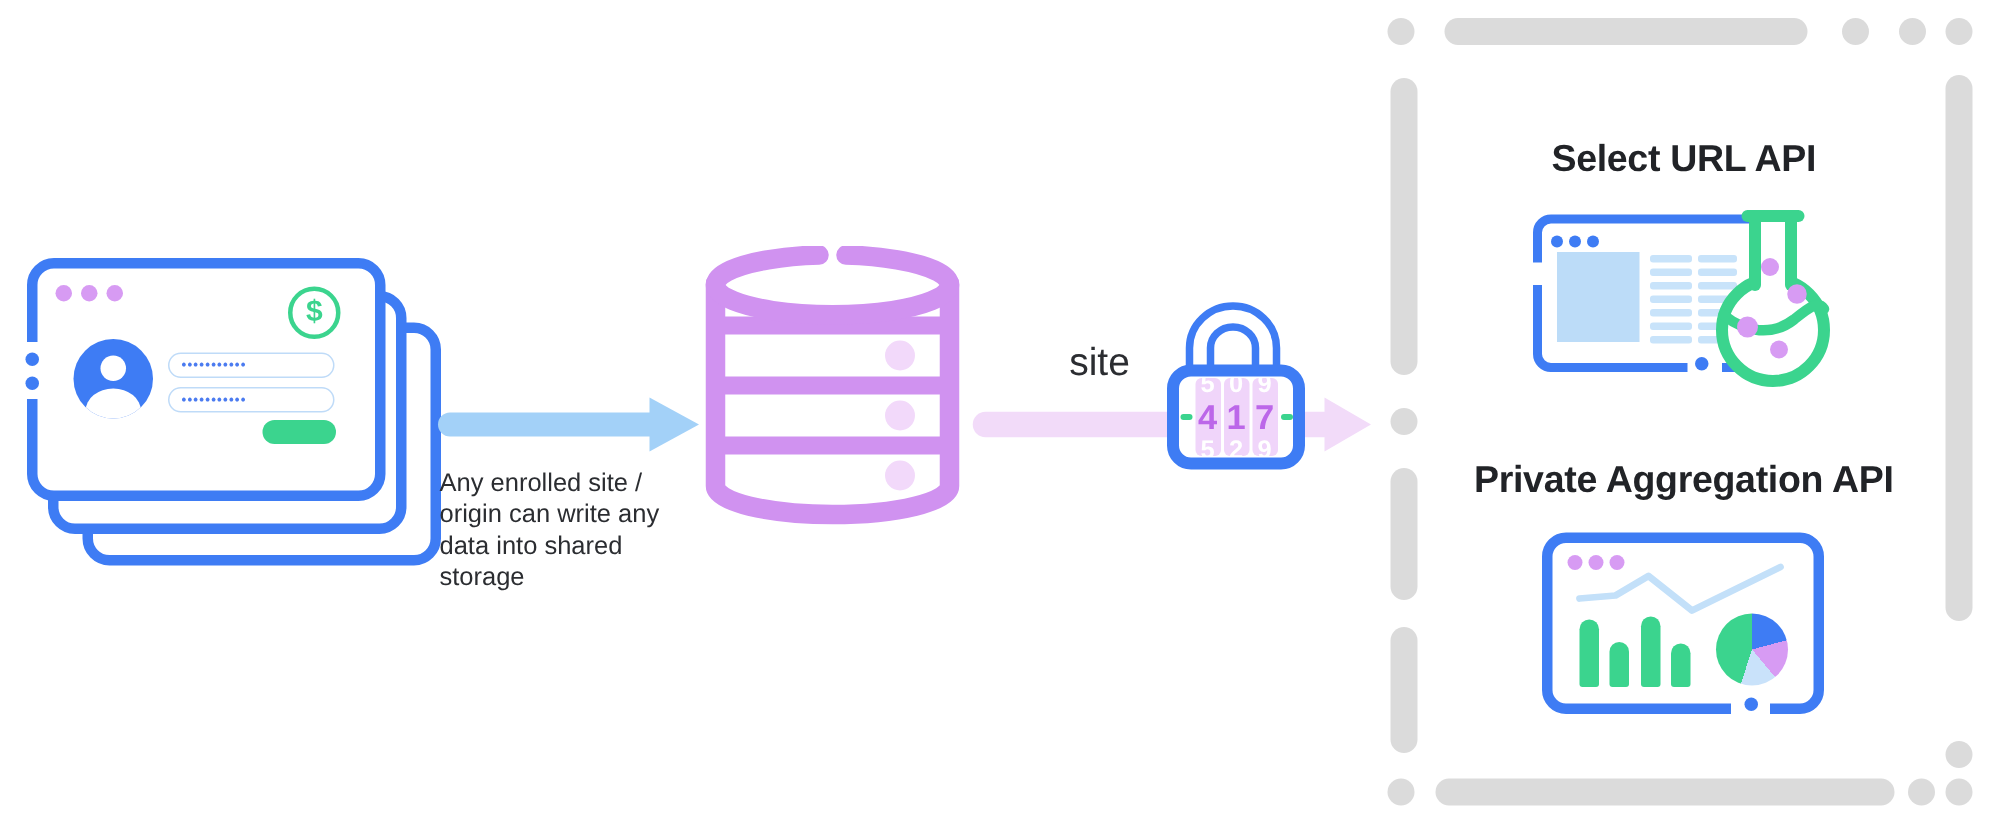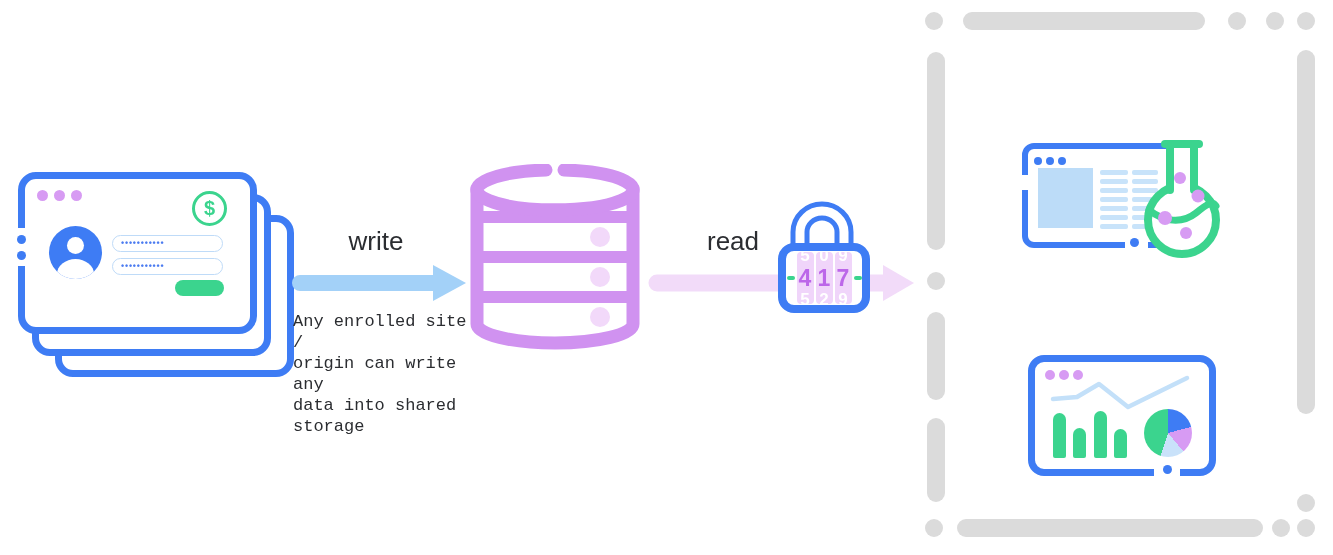--- a/index.html
+++ b/index.html
@@ -35,21 +35,21 @@
   .avatar .body{position:absolute;left:8px;top:33px;width:37px;height:30px;border-radius:50%;background:#fff;}
   .pw-field{position:absolute;left:87px;width:111px;height:17px;box-sizing:border-box;background:#fff;
         border:1.5px solid #BFDBF8;border-radius:9px;font-size:9px;letter-spacing:0.8px;
         color:#4B7BF0;line-height:14px;padding-left:8px;overflow:hidden;font-weight:bold;}
   .login-btn{position:absolute;left:150px;top:101px;width:49px;height:16px;border-radius:8px;background:var(--green);}
   .border-patch{position:absolute;background:#fff;}
   .break-dot{position:absolute;border-radius:50%;background:var(--blue);}
 
   
   .flow-label{position:absolute;width:100px;text-align:center;font-size:26px;color:var(--text);}
-  .note{position:absolute;font-size:17px;line-height:21px;color:var(--text);white-space:pre-line;font-family:Liberation Mono, monospace;}
+  .note{position:absolute;font-size:17px;line-height:21px;color:var(--text);white-space:pre-line;}
   .big-title{position:absolute;text-align:center;font-weight:bold;font-size:25px;color:#212327;letter-spacing:-0.2px;}
 
   
   .lock-body{position:absolute;left:778px;top:243px;width:92px;height:70px;box-sizing:border-box;
         background:#fff;border:8px solid var(--blue);border-radius:16px;
         display:flex;align-items:center;justify-content:center;gap:2px;z-index:3;}
   .dial-col{width:17px;height:52px;background:var(--dial-bg);border-radius:4px;overflow:hidden;
         display:flex;flex-direction:column;align-items:center;justify-content:center;flex:0 0 auto;}
   .dial-col .dt,.dial-col .db{font-weight:bold;font-size:17px;line-height:20px;color:#fff;flex:0 0 auto;}
   .dial-col .dm{font-weight:bold;font-size:23px;line-height:24px;color:var(--dial-purple);flex:0 0 auto;}
@@ -95,42 +95,41 @@
       </div>
       <div class="pw-field" style="top:56px;">•••••••••••</div>
       <div class="pw-field" style="top:79px;">•••••••••••</div>
       <div class="login-btn"></div>
       <div class="border-patch" style="left:-7px;top:49px;width:8px;height:38px;"></div>
       <div class="break-dot" style="left:-8px;top:55.5px;width:9px;height:9px;"></div>
       <div class="break-dot" style="left:-8px;top:71.5px;width:9px;height:9px;"></div>
     </div>
   </div>
 
-  <div class="flow-label" style="left:326px;top:226px;">write</div>
   <svg class="abs" style="left:290px;top:263px;" width="180" height="40" viewBox="0 0 180 40">
     <path d="M 10,20 H 145" stroke="#A3D1F8" stroke-width="16" stroke-linecap="round" fill="none"></path>
     <polygon points="143,2 176,20 143,38" fill="#A3D1F8"></polygon>
   </svg>
   <div class="note" style="left:293px;top:311px;width:190px;">Any enrolled site /
 origin can write any
 data into shared
 storage</div>
 
   <svg class="abs" style="left:470px;top:164px;" width="170" height="188" viewBox="0 0 170 188">
     <path d="M 7,25 V 160 A 78,19 0 0 0 163,160 V 25" fill="#fff" stroke="#D092F0" stroke-width="13" stroke-linecap="round"></path>
     <path d="M 10,53 H 160" stroke="#D092F0" stroke-width="12" fill="none"></path>
     <path d="M 10,93 H 160" stroke="#D092F0" stroke-width="12" fill="none"></path>
     <path d="M 10,133 H 160" stroke="#D092F0" stroke-width="12" fill="none"></path>
     <circle cx="130" cy="73" r="10" fill="#F2D9FA"></circle>
     <circle cx="130" cy="113" r="10" fill="#F2D9FA"></circle>
     <circle cx="130" cy="153" r="10" fill="#F2D9FA"></circle>
     <path d="M 94,6 A 78,20 0 1 1 76,6" fill="#fff" stroke="#D092F0" stroke-width="13" stroke-linecap="round"></path>
   </svg>
 
-  <div class="flow-label" style="left:683px;top:226px;">read</div>
+  <div class="flow-label" style="left:683px;top:226px;">site</div>
   <svg class="abs" style="left:648px;top:261px;" width="270" height="44" viewBox="0 0 270 44">
     <path d="M 9,22 H 238" stroke="#F2DBF9" stroke-width="17" stroke-linecap="round" fill="none"></path>
     <polygon points="235,4 266,22 235,40" fill="#F2DBF9"></polygon>
   </svg>
   <svg class="abs" style="left:786px;top:200px;" width="72" height="56" viewBox="0 0 72 56">
     <path d="M 14,56 V 32 A 22,21 0 0 1 58,32 V 56" fill="none" stroke="#3E7CF4" stroke-width="19"></path>
     <path d="M 14,56 V 32 A 22,21 0 0 1 58,32 V 56" fill="none" stroke="#fff" stroke-width="9"></path>
   </svg>
   <div class="lock-body">
     <div class="dial-marker"></div>
@@ -167,20 +166,21 @@
 
     <div class="seg" style="left:1297px;top:50px;width:18px;height:364px;"></div>
     <div class="seg" style="left:1297px;top:494px;width:18px;height:18px;"></div>
 
     <div class="seg" style="left:925px;top:519px;width:18px;height:18px;"></div>
     <div class="seg" style="left:957px;top:519px;width:306px;height:18px;"></div>
     <div class="seg" style="left:1272px;top:519px;width:18px;height:18px;"></div>
     <div class="seg" style="left:1297px;top:519px;width:18px;height:18px;"></div>
   </div>
 
+  <div class="big-title" style="left:1010px;top:92px;width:225px;">Select URL API</div>
   <div class="mini-browser">
     <span class="mb-dot" style="left:6px;"></span>
     <span class="mb-dot" style="left:18px;"></span>
     <span class="mb-dot" style="left:30px;"></span>
     <div class="mb-rect"></div>
     <div class="mb-line" style="left:72px;top:21px;width:28px;"></div>
     <div class="mb-line" style="left:72px;top:30px;width:28px;"></div>
     <div class="mb-line" style="left:72px;top:39px;width:28px;"></div>
     <div class="mb-line" style="left:72px;top:48px;width:28px;"></div>
     <div class="mb-line" style="left:72px;top:57px;width:28px;"></div>
@@ -203,20 +203,21 @@
     <path d="M 42,8 V 54" stroke="#3BD48E" stroke-width="8" stroke-linecap="round" fill="none"></path>
     <path d="M 66,8 V 54" stroke="#3BD48E" stroke-width="8" stroke-linecap="round" fill="none"></path>
     <path d="M 37,8 H 71" stroke="#3BD48E" stroke-width="8" stroke-linecap="round" fill="none"></path>
     <path d="M 21,74 C 36,86 54,88 68,77 C 78,69 84,64 88,70" fill="none" stroke="#3BD48E" stroke-width="7" stroke-linecap="round"></path>
     <circle cx="52" cy="42" r="6" fill="#D79BF3"></circle>
     <circle cx="70" cy="60" r="6.5" fill="#D79BF3"></circle>
     <circle cx="37" cy="82" r="7" fill="#D79BF3"></circle>
     <circle cx="58" cy="97" r="6" fill="#D79BF3"></circle>
   </svg>
 
+  <div class="big-title" style="left:965px;top:306px;width:315px;">Private Aggregation API</div>
   <div class="dash-card">
     <span class="dc-dot" style="left:10px;"></span>
     <span class="dc-dot" style="left:24px;"></span>
     <span class="dc-dot" style="left:38px;"></span>
     <svg style="position:absolute;left:0;top:0;" width="174" height="107" viewBox="0 0 174 107">
       <polyline points="18,37 42,35 64,22 93,45 152,16" fill="none" stroke="#C3E0F9" stroke-width="4.5" stroke-linecap="round" stroke-linejoin="round"></polyline>
     </svg>
     <div class="bar" style="left:18px;top:51px;height:45px;"></div>
     <div class="bar" style="left:38px;top:66px;height:30px;"></div>
     <div class="bar" style="left:59px;top:49px;height:47px;"></div>

